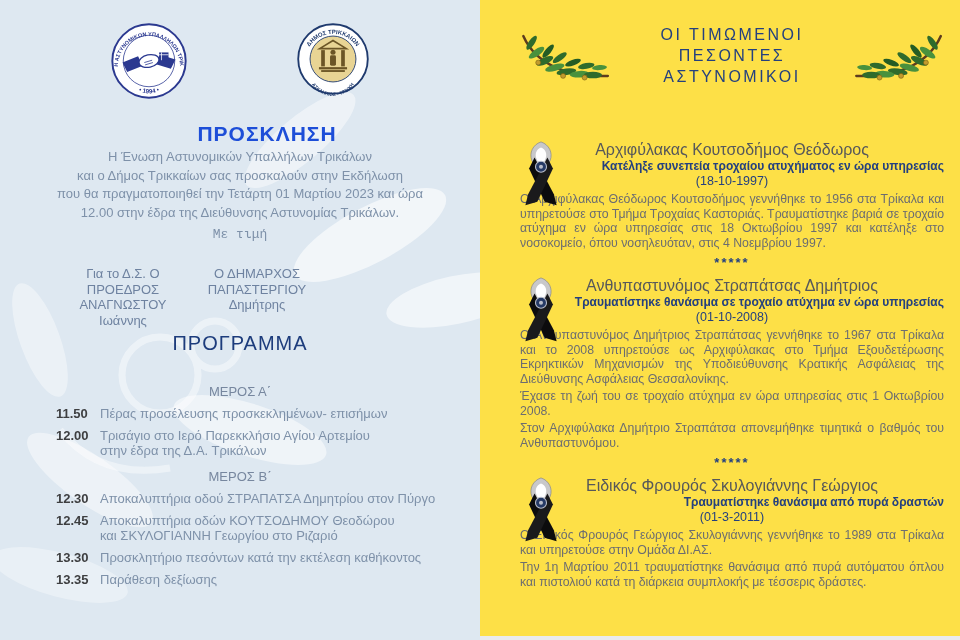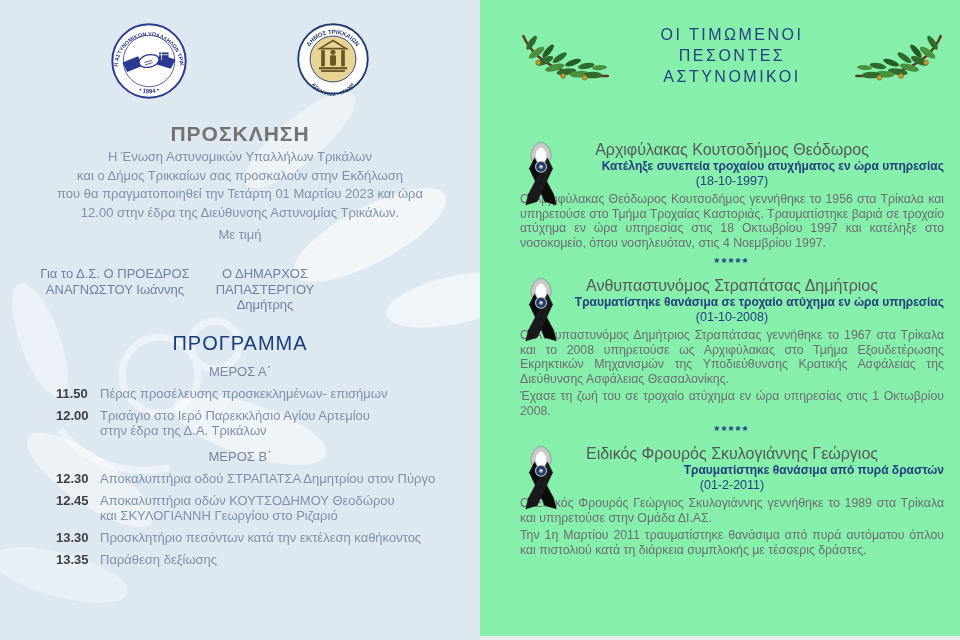--- a/index.html
+++ b/index.html
@@ -1,35 +1,35 @@
 <!DOCTYPE html>
 <html><head>
 <meta charset="utf-8">
 <style>
   html,body{margin:0;padding:0;background:#fff;}
   .sheet{position:relative;width:960px;height:640px;overflow:hidden;
          font-family:"Liberation Sans",sans-serif;}
   .page{position:absolute;top:0;height:640px;width:480px;}
   .page.left{left:0;background:#dee8f1;border-right:1px solid #ccd7e2;}
-  .page.right{left:480px;background:#86efac;border-bottom:4px solid #e9ebee;box-sizing:border-box;
+  .page.right{left:480px;background:#fde047;border-bottom:4px solid #e9ebee;box-sizing:border-box;
               padding:24px 16px 0 40px;}
   .watermark{position:absolute;left:0;top:0;pointer-events:none;}
 
   
   .logos-row{position:absolute;top:22px;left:0;width:480px;display:flex;justify-content:center;gap:108px;}
   .page-title{position:absolute;top:122px;left:0;width:480px;margin:0;text-align:center;
-              font-size:21px;font-weight:bold;letter-spacing:1px;color:#737373;}
+              font-size:21px;font-weight:bold;letter-spacing:1px;color:#1d4ed8;padding-left:27px;}
   .invite{position:absolute;top:148px;left:0;width:480px;text-align:center;
           font-size:13px;line-height:18.5px;color:#7e91a9;}
-  .invite .honor{margin-top:4px;}
-  .sigs{position:absolute;top:266px;left:0;width:380px;display:flex;box-sizing:border-box;padding:0 40px;}
+  .invite .honor{margin-top:4px;font-family:Liberation Mono, monospace;}
+  .sigs{position:absolute;top:266px;left:0;width:380px;display:flex;box-sizing:border-box;padding:0 56px;}
   .sig{width:50%;text-align:center;font-size:13px;line-height:15.5px;color:#6e82a0;}
   .prog-title{position:absolute;top:332px;left:0;width:480px;margin:0;text-align:center;
               font-size:20px;font-weight:normal;letter-spacing:1px;color:#1d3c7c;}
-  .program{position:absolute;top:364px;left:0;width:480px;font-size:13px;color:#7e91a9;}
+  .program{position:absolute;top:384px;left:0;width:480px;font-size:13px;color:#7e91a9;}
   .part{ text-align:center;color:#77879f;font-size:13px;margin-bottom:7px;}
   .part.b{margin-top:11px;}
   .prow{display:flex;margin:0 0 7px 56px;line-height:15px;}
   .ptime{width:38px;flex:0 0 38px;font-weight:bold;color:#3e3f41;}
   .ptext{padding-left:6px;}
 
   
   .honor-header{display:flex;align-items:center;justify-content:center;gap:4px;margin-bottom:54px;}
   .hdr-lines{text-align:center;color:#24407f;font-size:16px;line-height:21px;letter-spacing:2.5px;}
   .officer{position:relative;}
@@ -256,34 +256,35 @@
         <path d="M13,18 L34,58 L37,70 L24,66 L7,30 Z" fill="#0c0c0d"></path>
         <path d="M27,18 L6,58 L3,70 L16,66 L33,30 Z" fill="#1a1a1c"></path>
         <circle cx="20" cy="28" r="6" fill="#263a66" stroke="#b9bdc9" stroke-width="1.2"></circle>
         <circle cx="20" cy="28" r="2.2" fill="#b9bdc9"></circle>
       </svg>
       <h3 class="o-name">Ανθυπαστυνόμος Στραπάτσας Δημήτριος</h3>
       <div class="o-sub">Τραυματίστηκε θανάσιμα σε τροχαίο ατύχημα εν ώρα υπηρεσίας</div>
       <div class="o-date">(01-10-2008)</div>
       <p>Ο Ανθυπαστυνόμος Δημήτριος Στραπάτσας γεννήθηκε το 1967 στα Τρίκαλα και το 2008 υπηρετούσε ως Αρχιφύλακας στο Τμήμα Εξουδετέρωσης Εκρηκτικών Μηχανισμών της Υποδιεύθυνσης Κρατικής Ασφάλειας της Διεύθυνσης Ασφάλειας Θεσσαλονίκης.</p>
       <p>Έχασε τη ζωή του σε τροχαίο ατύχημα εν ώρα υπηρεσίας στις 1 Οκτωβρίου 2008.</p>
+      <p>Στον Αρχιφύλακα Δημήτριο Στραπάτσα απονεμήθηκε τιμητικά ο βαθμός του Ανθυπαστυνόμου.</p>
     </section>
 
     <div class="sep">*****</div>
 
     <section class="officer">
       <svg class="ribbon" width="38" height="68" viewBox="0 0 40 74">
         <path d="M20,1 C11,4 7,13 10,21 C12,26 16,30 20,32 C24,30 28,26 30,21 C33,13 29,4 20,1 Z" fill="#c8c8ca" stroke="#8a8a8e" stroke-width="0.8"></path>
         <path d="M20,7 C15,9 13,14 15,19 C16,22 18,25 20,26 C22,25 24,22 25,19 C27,14 25,9 20,7 Z" fill="#ffffff"></path>
         <path d="M13,18 L34,58 L37,70 L24,66 L7,30 Z" fill="#0c0c0d"></path>
         <path d="M27,18 L6,58 L3,70 L16,66 L33,30 Z" fill="#1a1a1c"></path>
         <circle cx="20" cy="28" r="6" fill="#263a66" stroke="#b9bdc9" stroke-width="1.2"></circle>
         <circle cx="20" cy="28" r="2.2" fill="#b9bdc9"></circle>
       </svg>
       <h3 class="o-name">Ειδικός Φρουρός Σκυλογιάννης Γεώργιος</h3>
       <div class="o-sub">Τραυματίστηκε θανάσιμα από πυρά δραστών</div>
-      <div class="o-date">(01-2-2011)</div>
+      <div class="o-date">(01-3-2011)</div>
       <p>Ο Ειδικός Φρουρός Γεώργιος Σκυλογιάννης γεννήθηκε το 1989 στα Τρίκαλα και υπηρετούσε στην Ομάδα ΔΙ.ΑΣ.</p>
       <p>Την 1η Μαρτίου 2011 τραυματίστηκε θανάσιμα από πυρά αυτόματου όπλου και πιστολιού κατά τη διάρκεια συμπλοκής με τέσσερις δράστες.</p>
     </section>
 
   </div>
 </div>
 
 </body></html>

